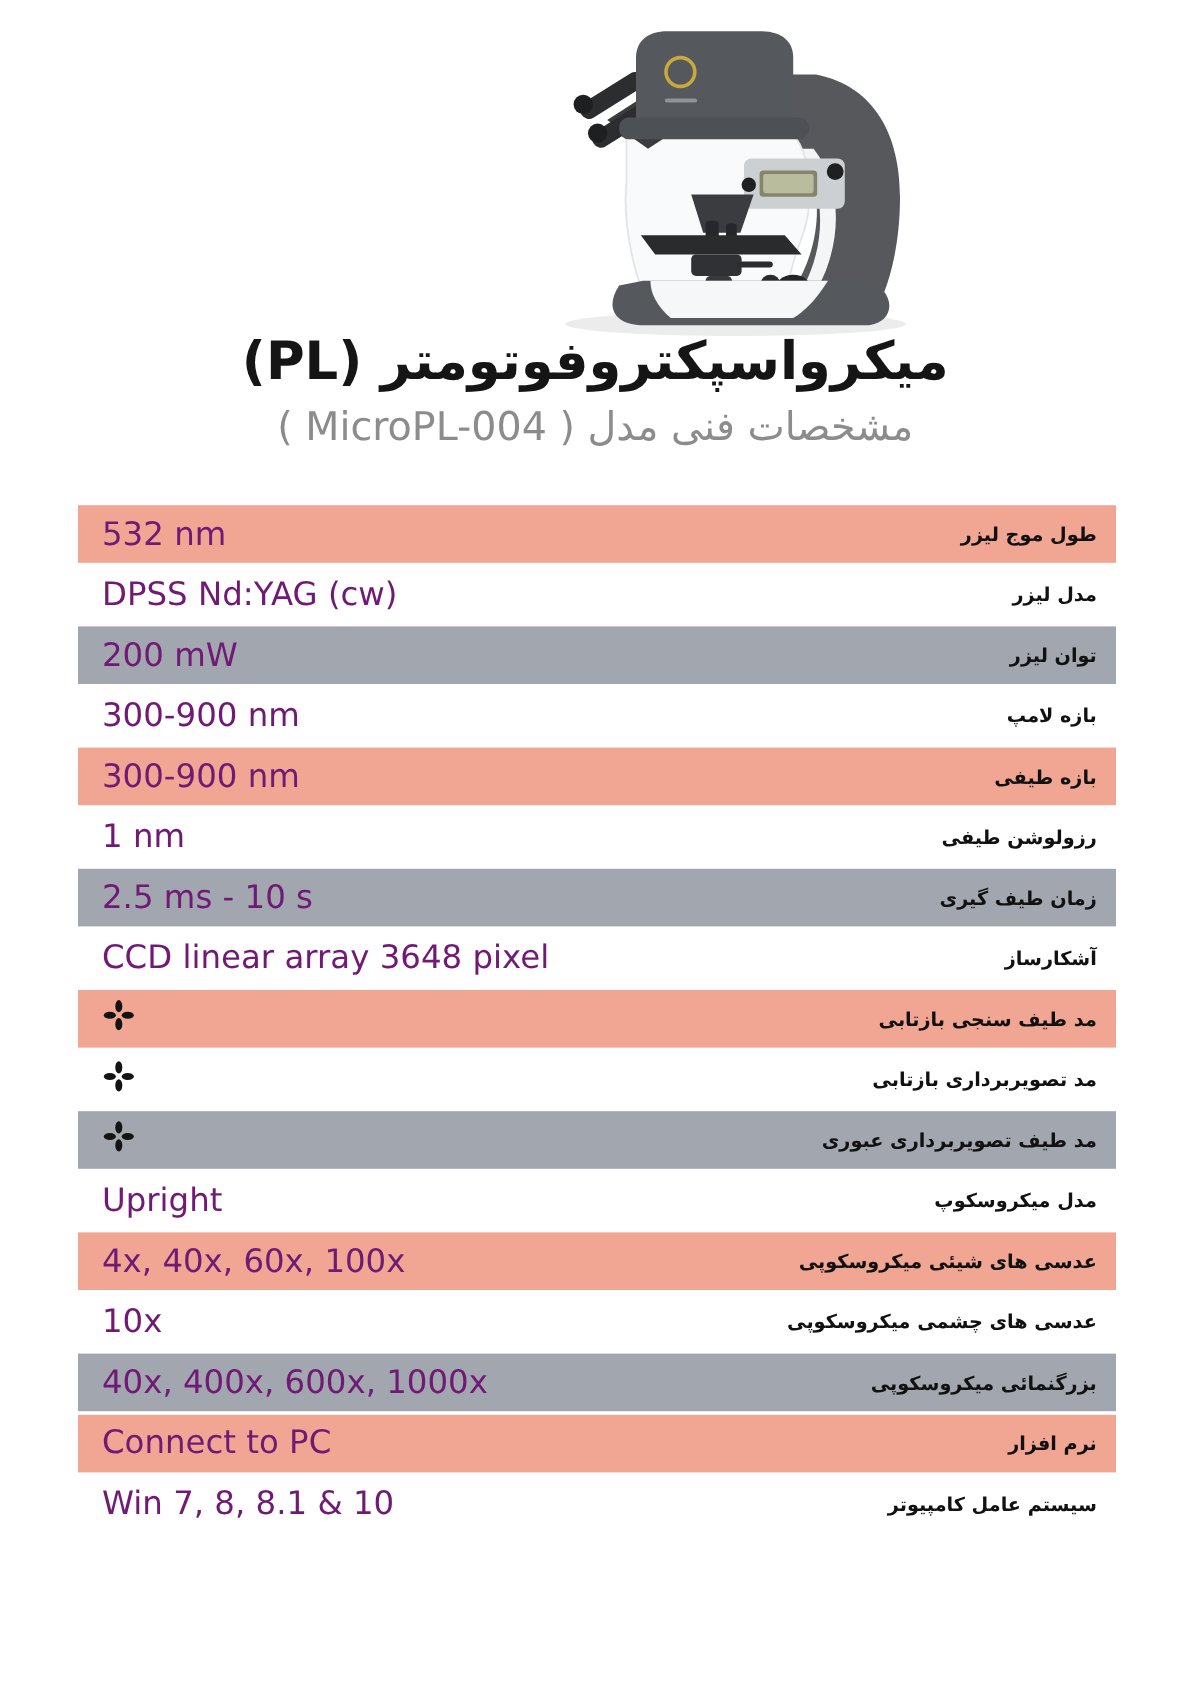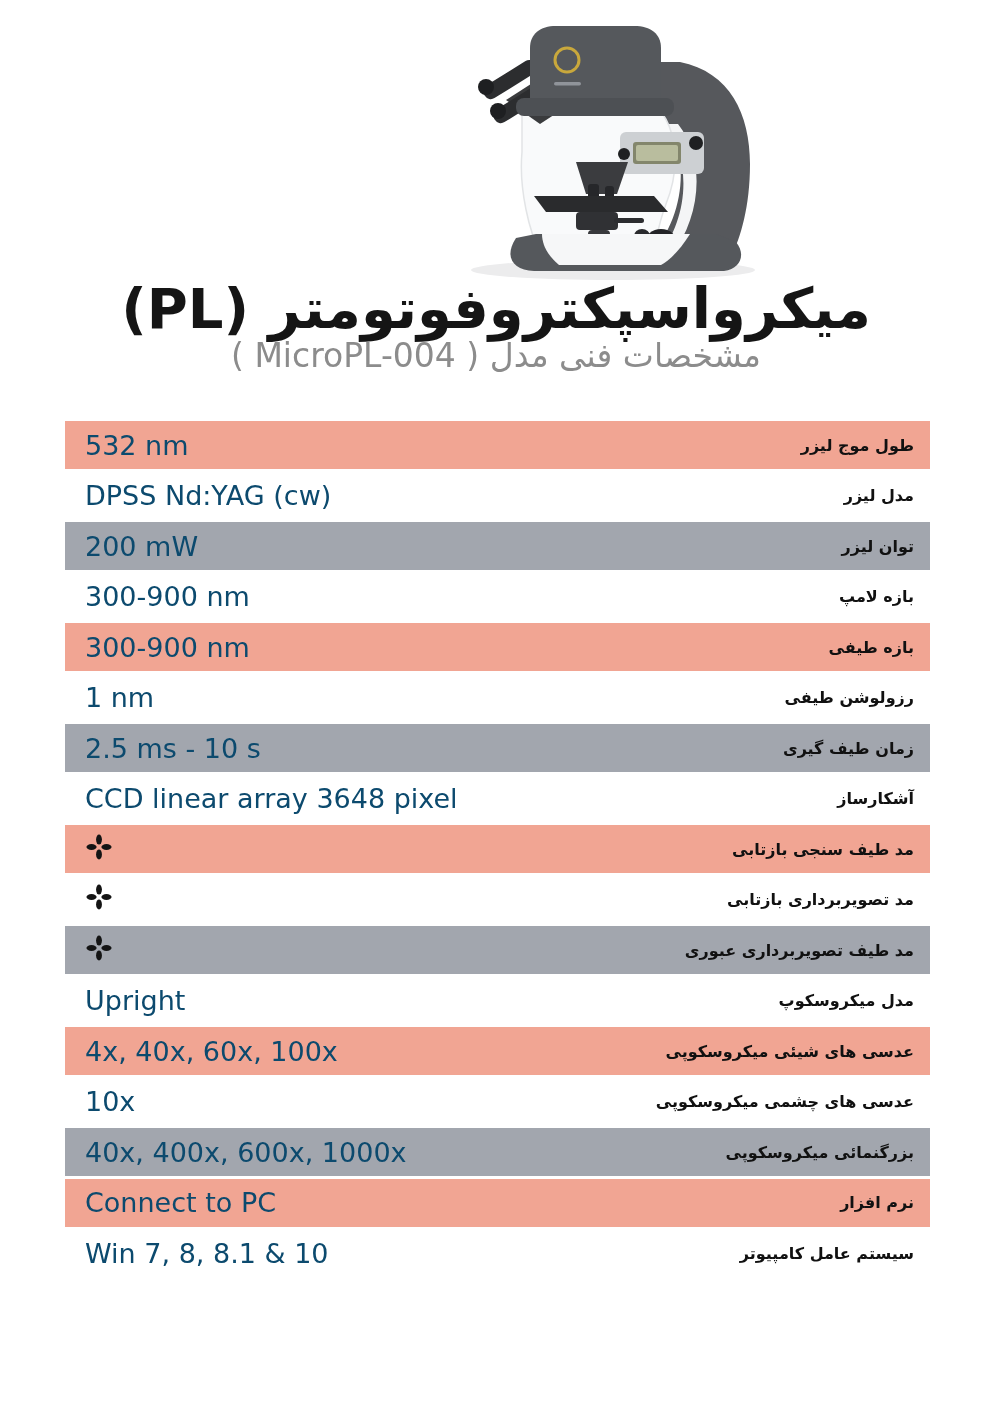--- a/index.html
+++ b/index.html
@@ -3,31 +3,31 @@
 <meta charset="utf-8">
 <style>
   html,body{margin:0;padding:0;background:#ffffff;}
   body{width:992px;height:1413px;font-family:"DejaVu Sans", sans-serif;position:relative;overflow:hidden;}
   .page{position:absolute;inset:0;background:#ffffff;}
 
   .product-image{position:absolute;left:428px;top:4px;width:342px;height:288px;}
   .product-image svg{width:100%;height:100%;display:block;}
 
   .title{position:absolute;top:276px;left:0;width:100%;margin:0;text-align:center;
-         direction:rtl;unicode-bidi:plaintext;font-size:56px;font-weight:bold;color:#151515;letter-spacing:0;}
+         direction:rtl;unicode-bidi:plaintext;font-size:44px;font-weight:bold;color:#151515;letter-spacing:0;}
   .subtitle{position:absolute;top:336px;left:0;width:100%;margin:0;text-align:center;
          direction:rtl;unicode-bidi:plaintext;font-size:33px;font-weight:normal;color:#8c8c8c;}
 
   .spec-table{position:absolute;top:421px;left:65px;width:865px;}
   .row{height:48px;margin-bottom:2.5px;display:flex;align-items:center;justify-content:space-between;
        padding:0 16px 0 20px;box-sizing:border-box;}
   .bg-salmon{background:#f1a593;}
   .bg-gray{background:#a2a6ae;gap:16px;}
   .bg-white{background:#ffffff;}
-  .cell-value{font-size:27px;color:#0c4a6e;direction:ltr;white-space:nowrap;}
+  .cell-value{font-size:27px;color:#701a75;direction:ltr;white-space:nowrap;}
   .cell-label{font-size:16px;font-weight:bold;color:#111111;direction:rtl;white-space:nowrap;}
   .mode-icon{display:inline-flex;align-items:center;justify-content:center;width:28px;height:28px;}
   .mode-icon svg{width:26px;height:26px;display:block;}
 </style>
 </head>
 <body>
 
 <div class="page">
 
   <div class="product-image">

